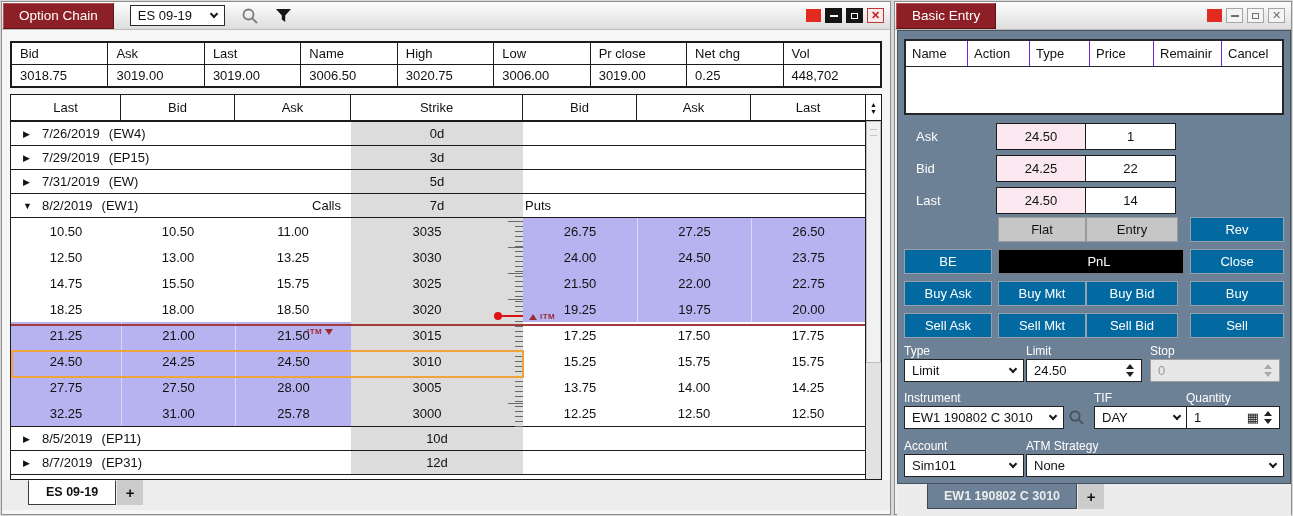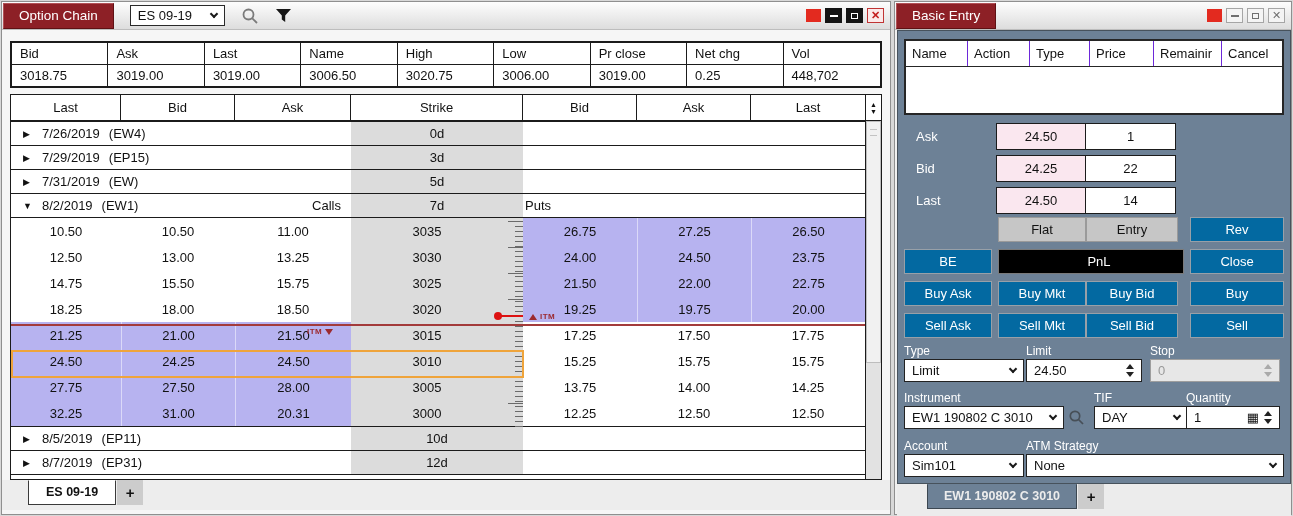--- a/index.html
+++ b/index.html
@@ -315,21 +315,21 @@
         <div class="pc">28.00</div>
         <div class="k">3005</div>
         <div class="rul"></div>
         <div>13.75</div>
         <div>14.00</div>
         <div>14.25</div>
       </div>
       <div class="d-row">
         <div class="pc">32.25</div>
         <div class="pc">31.00</div>
-        <div class="pc">20.31</div>
+        <div class="pc">25.78</div>
         <div class="k">3000</div>
         <div class="rul"></div>
         <div>12.25</div>
         <div>12.50</div>
         <div>12.50</div>
       </div>
 
       <div class="group-row">
         <div class="g-date">
           <span class="g-arrow">▶</span>

